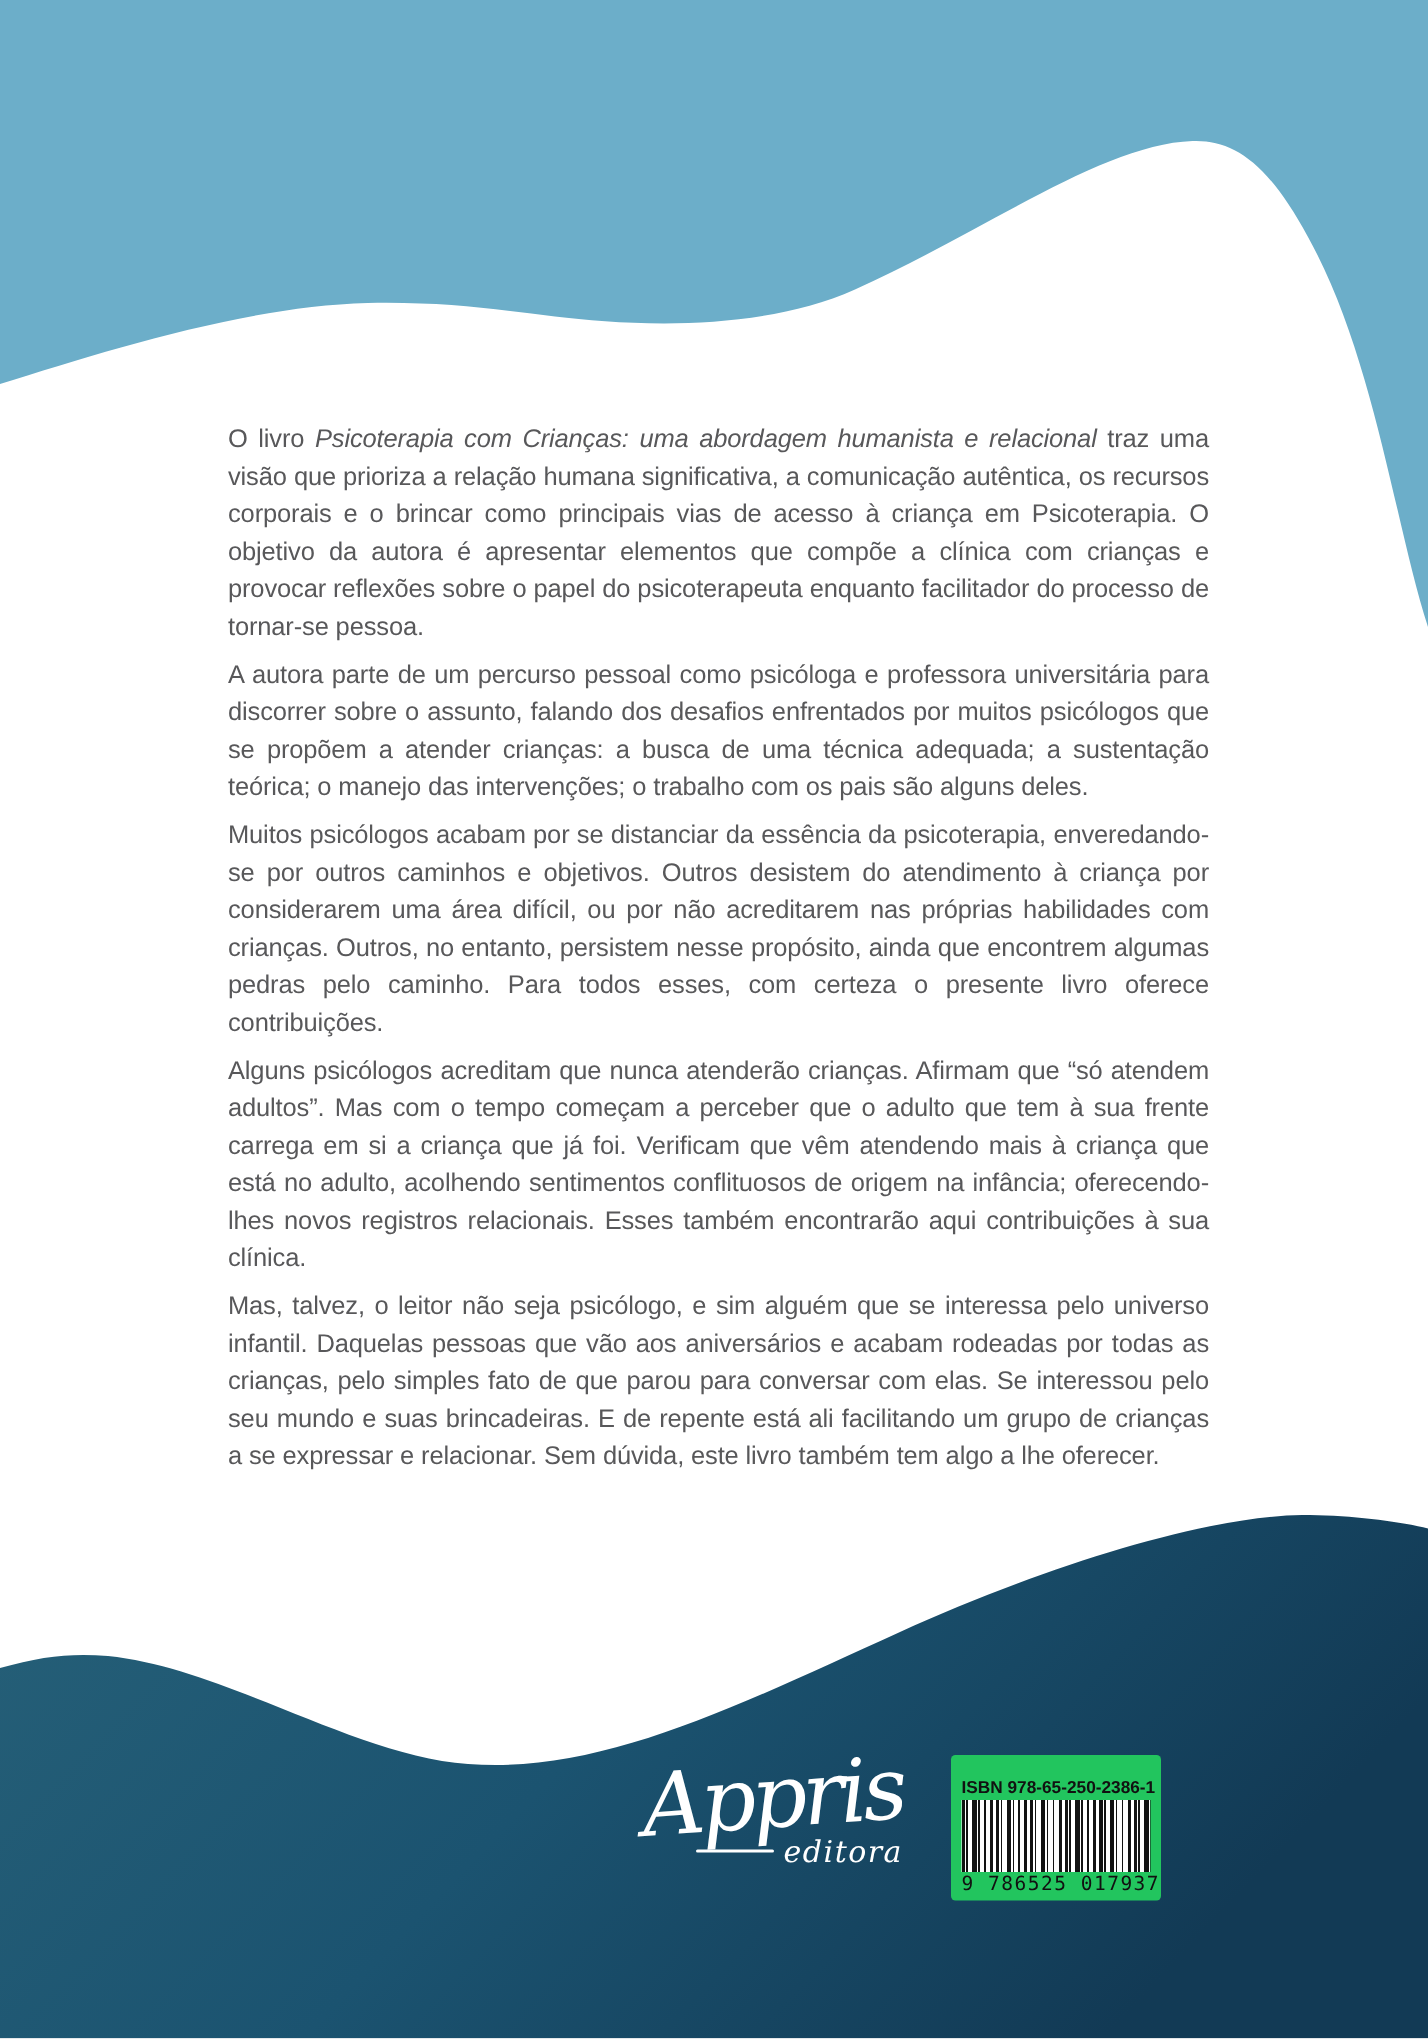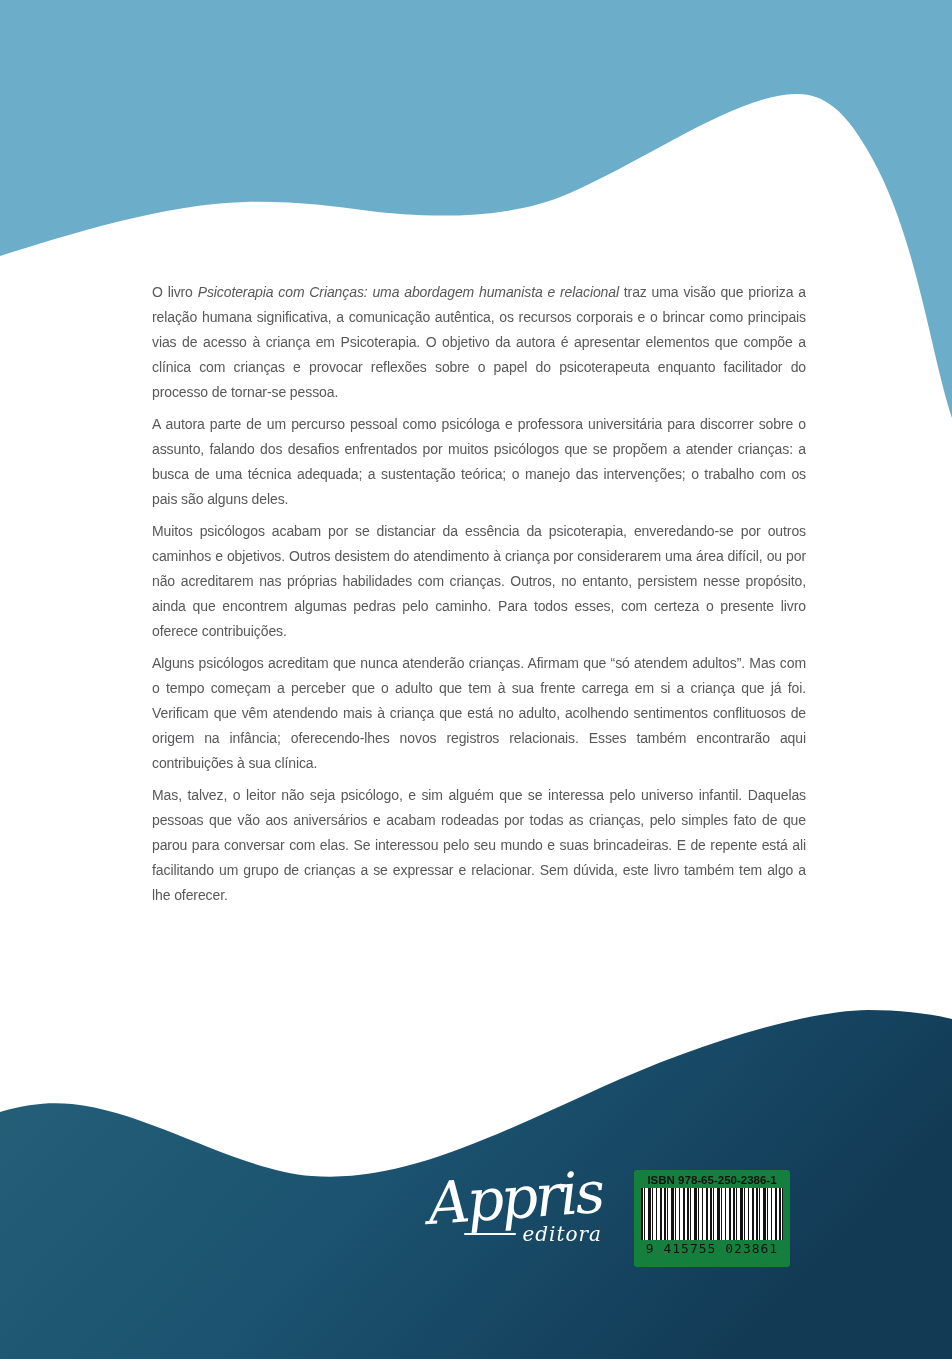--- a/index.html
+++ b/index.html
@@ -12,21 +12,21 @@
     font-family:"Liberation Sans", sans-serif;
   }
   .top-wave,.bottom-wave{position:absolute;left:0;display:block;}
   .top-wave{top:0;width:952px;height:430px;}
   .bottom-wave{top:1000px;width:952px;height:359px;}
 
   .text-block{
     position:absolute;
     left:152px;top:280px;width:654px;
     color:#58585a;
-    font-size:14px;
+    font-size:17px;
     line-height:25px;
     text-align:justify;
     letter-spacing:-0.1px;
   }
   .text-block p{margin:0 0 7px 0;}
   .text-block i{font-style:italic;}
 
   .logo{
     position:absolute;
     left:420px;top:1168px;
@@ -51,25 +51,25 @@
     letter-spacing:1px;
   }
   .logo-line{
     display:inline-block;width:52px;height:2px;
     background:#ffffff;margin-right:6px;border-radius:1px;
   }
 
   .barcode{
     position:absolute;
     left:634px;top:1170px;
-    width:156px;height:97px;
-    background:#15803d;
+    width:140px;height:97px;
+    background:#22c55e;
     border-radius:3px;
     box-sizing:border-box;
-    padding:4px 7px 3px 7px;
+    padding:16px 7px 3px 7px;
     display:flex;flex-direction:column;
   }
   .barcode-isbn{
     font-size:11.5px;font-weight:bold;color:#111;
     text-align:center;white-space:nowrap;
     letter-spacing:0px;
   }
   .barcode-bars{
     margin-top:2px;
     height:52px;
@@ -136,16 +136,16 @@
     <div class="logo-main">Appris</div>
     <div class="logo-sub">
       <span class="logo-line"></span>
       <span>editora</span>
     </div>
   </div>
 
   <div class="barcode">
     <div class="barcode-isbn">ISBN 978-65-250-2386-1</div>
     <div class="barcode-bars"></div>
-    <div class="barcode-digits">9 415755 023861</div>
+    <div class="barcode-digits">9 786525 017937</div>
   </div>
 
 </div>
 
 </body></html>

